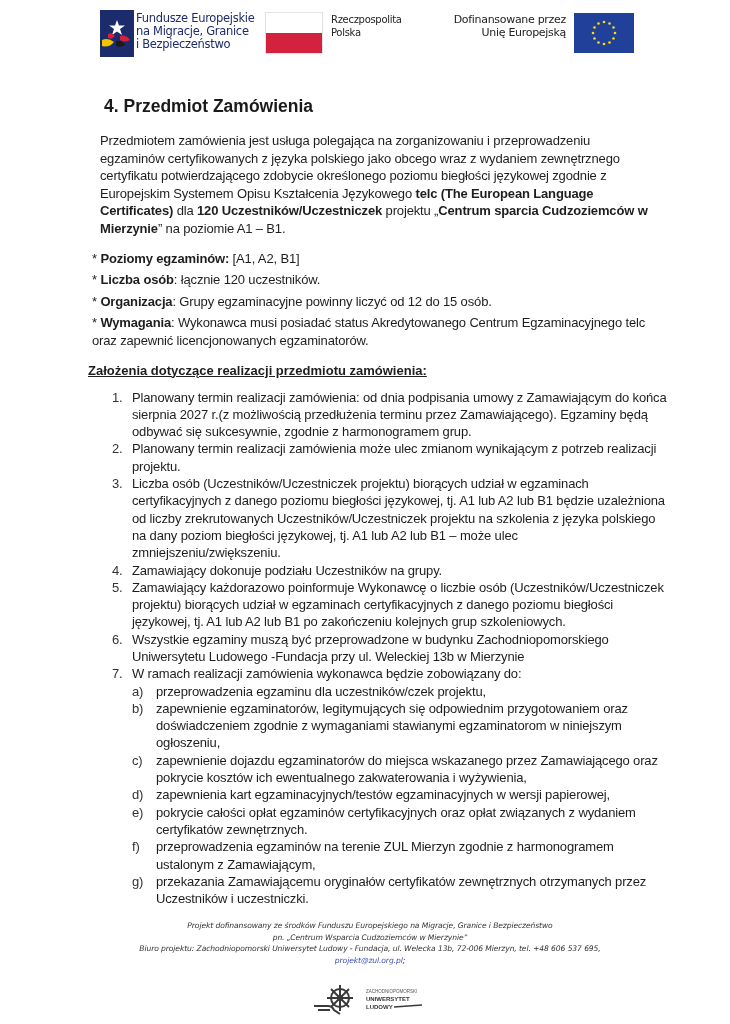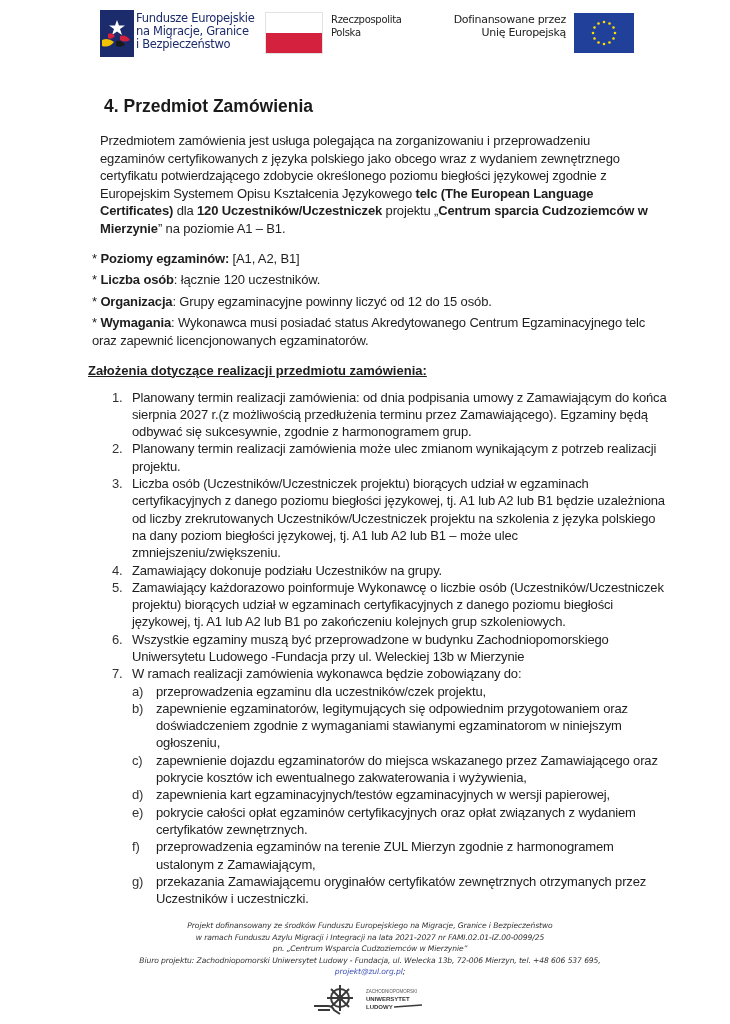--- a/index.html
+++ b/index.html
@@ -119,21 +119,20 @@
         <li><span class="let">e)</span><span>pokrycie całości opłat egzaminów certyfikacyjnych oraz opłat związanych z wydaniem certyfikatów zewnętrznych.</span></li>
         <li><span class="let">f)</span><span>przeprowadzenia egzaminów na terenie ZUL Mierzyn zgodnie z harmonogramem ustalonym z Zamawiającym,</span></li>
         <li><span class="let">g)</span><span>przekazania Zamawiającemu oryginałów certyfikatów zewnętrznych otrzymanych przez Uczestników i uczestniczki.</span></li>
       </ol>
     </li>
   </ol>
 </div>
 
 <div class="footer">
   <div>Projekt dofinansowany ze środków Funduszu Europejskiego na Migracje, Granice i Bezpieczeństwo</div>
-  <div>w ramach Funduszu Azylu Migracji i Integracji na lata 2021-2027  nr FAMI.02.01-IZ.00-0099/25</div>
   <div>pn. „Centrum Wsparcia Cudzoziemców w Mierzynie”</div>
   <div>Biuro projektu: Zachodniopomorski Uniwersytet Ludowy - Fundacja, ul.  Welecka 13b, 72-006 Mierzyn, tel. +48 606 537 695,</div>
   <div><span class="email">projekt@zul.org.pl</span><span>;</span></div>
 </div>
 
 <div class="zul-logo">
   <svg width="140" height="36" viewBox="0 0 140 36">
     <g stroke="#3a3a3a" fill="none" stroke-width="2">
       <circle cx="28" cy="16" r="9"></circle>
       <line x1="28" y1="3" x2="28" y2="29"></line>

